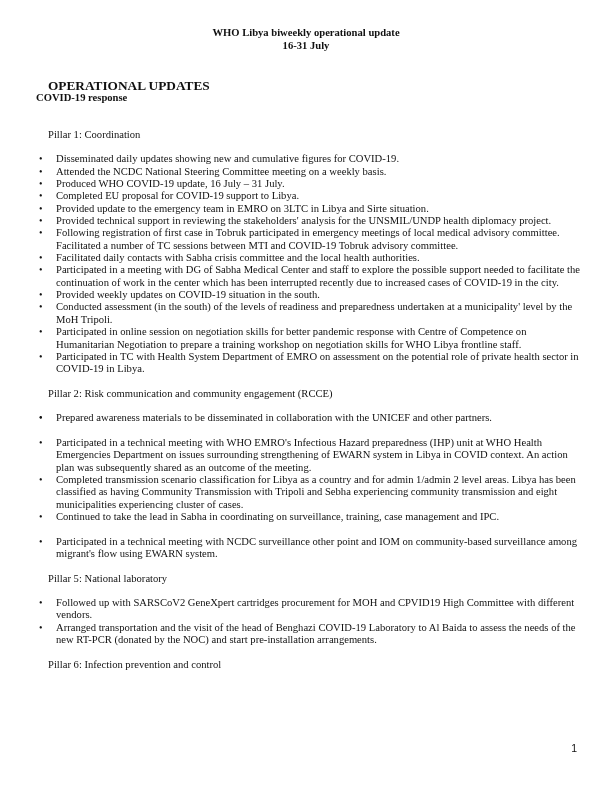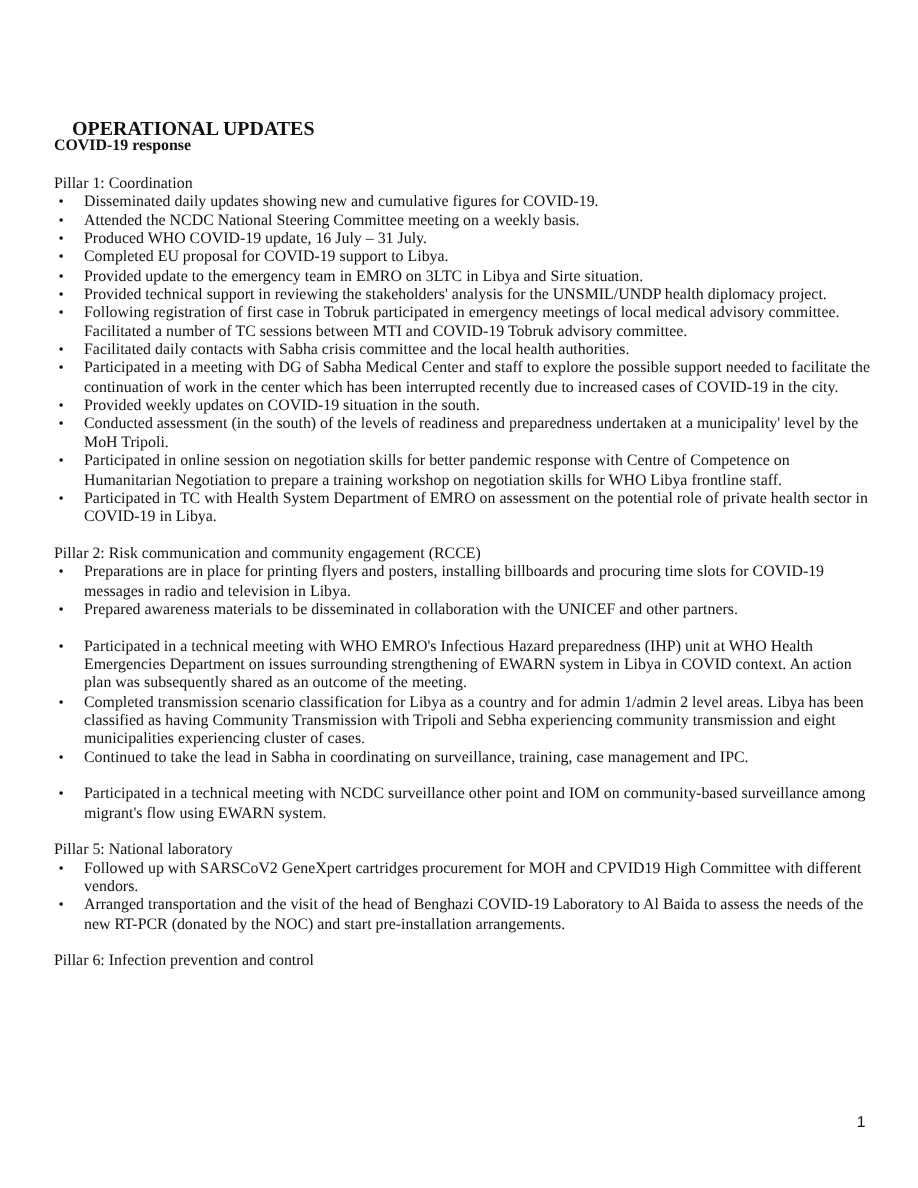--- a/index.html
+++ b/index.html
@@ -4,32 +4,36 @@
 <style>
   html, body { margin: 0; padding: 0; background: #ffffff; }
   body { width: 612px; height: 792px; position: relative; overflow: hidden;
          font-family: "Liberation Serif", "DejaVu Serif", serif; color: #111; }
   .page { position: absolute; left: 0; top: 0; width: 612px; height: 792px; }
   .title { position: absolute; left: 0; width: 612px; text-align: center; font-weight: bold;
            font-size: 10.6px; line-height: 12.6px; top: 27px; }
   .h1 { position: absolute; left: 36px; top: 66px; font-weight: bold; font-size: 13.3px; margin: 12px; }
   .h2 { position: absolute; left: 36px; top: 92px; font-weight: bold; font-size: 10.6px; margin: 0; }
   .body { position: absolute; left: 36px; top: 117px; width: 545px; font-size: 10.6px; line-height: 12.35px; }
-  .para { margin: 0; }
+  .para { margin: 12px; }
   .section { margin: 0 0 12.35px 0; }
   ul { margin: 0; padding: 0; list-style: none; }
   li { position: relative; padding-left: 20px; margin: 0; }
   li .bullet { position: absolute; left: 3px; top: 0; font-size: 10px; }
   .pagenum { position: absolute; right: 35px; top: 742px; font-family: "Liberation Sans", "DejaVu Sans", sans-serif;
              font-size: 10.5px; }
 </style>
 </head>
 <body>
 
 <div class="page">
+  <div class="title">
+    <div>WHO Libya biweekly operational update</div>
+    <div>16-31 July</div>
+  </div>
   <h1 class="h1">OPERATIONAL UPDATES</h1>
   <h2 class="h2">COVID-19 response</h2>
 
   <div class="body" id="body">
       <div class="section">
         <p class="para">Pillar 1: Coordination</p>
         <ul>
           <li><span class="bullet">•</span><span>Disseminated daily updates showing new and cumulative figures for COVID-19.</span></li>
           <li><span class="bullet">•</span><span>Attended the NCDC National Steering Committee meeting on a weekly basis.</span></li>
           <li><span class="bullet">•</span><span>Produced WHO COVID-19 update, 16 July – 31 July.</span></li>
@@ -41,21 +45,21 @@
           <li><span class="bullet">•</span><span>Participated in a meeting with DG of Sabha Medical Center and staff to explore the possible support needed to facilitate the continuation of work in the center which has been interrupted recently due to increased cases of COVID-19 in the city.</span></li>
           <li><span class="bullet">•</span><span>Provided weekly updates on COVID-19 situation in the south.</span></li>
           <li><span class="bullet">•</span><span>Conducted assessment (in the south) of the levels of readiness and preparedness undertaken at a municipality' level by the MoH Tripoli.</span></li>
           <li><span class="bullet">•</span><span>Participated in online session on negotiation skills for better pandemic response with Centre of Competence on Humanitarian Negotiation to prepare a training workshop on negotiation skills for WHO Libya frontline staff.</span></li>
           <li><span class="bullet">•</span><span>Participated in TC with Health System Department of EMRO on assessment on the potential role of private health sector in COVID-19 in Libya.</span></li>
         </ul>
       </div>
       <div class="section">
         <p class="para">Pillar 2: Risk communication and community engagement (RCCE)</p>
         <ul>
-          <li><span class="bullet">•</span><span>Preparations are in place for printing flyers and posters, installing billboards and procuring time slots for COVID-19 messages in radio and television in Libya.</span></li>
+          <li><span class="bullet">•</span></li>
           <li><span class="bullet">•</span><span>Prepared awareness materials to be disseminated in collaboration with the UNICEF and other partners.</span></li>
         </ul>
       </div>
       <div class="section">
         <ul>
           <li><span class="bullet">•</span><span>Participated in a technical meeting with WHO EMRO's Infectious Hazard preparedness (IHP) unit at WHO Health Emergencies Department on issues surrounding strengthening of EWARN system in Libya in COVID context. An action plan was subsequently shared as an outcome of the meeting.</span></li>
           <li><span class="bullet">•</span><span>Completed transmission scenario classification for Libya as a country and for admin 1/admin 2 level areas. Libya has been classified as having Community Transmission with Tripoli and Sebha experiencing community transmission and eight municipalities experiencing cluster of cases.</span></li>
           <li><span class="bullet">•</span><span>Continued to take the lead in Sabha in coordinating on surveillance, training, case management and IPC.</span></li>
         </ul>
       </div>

